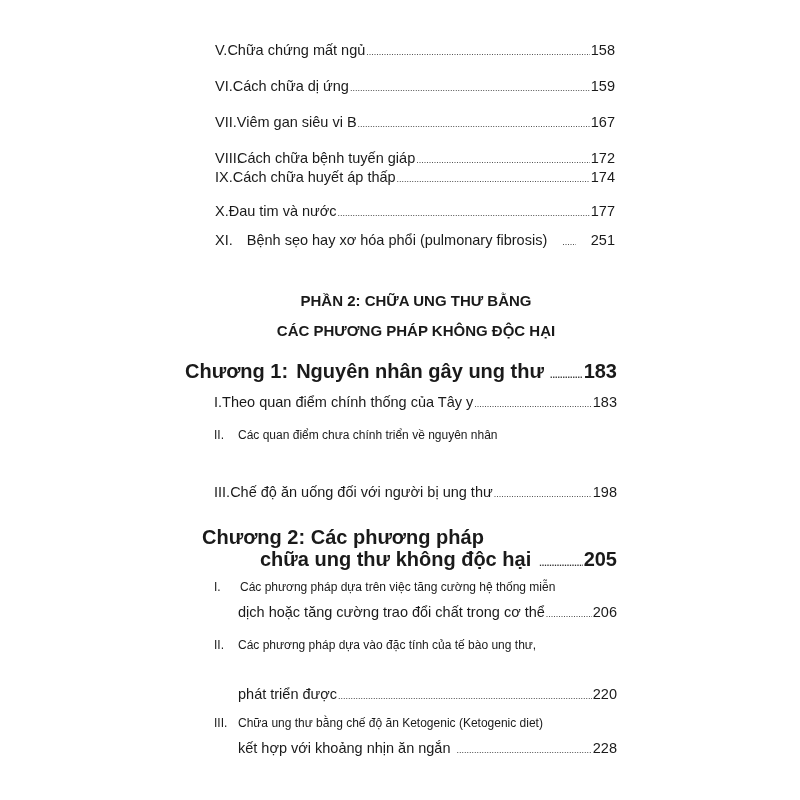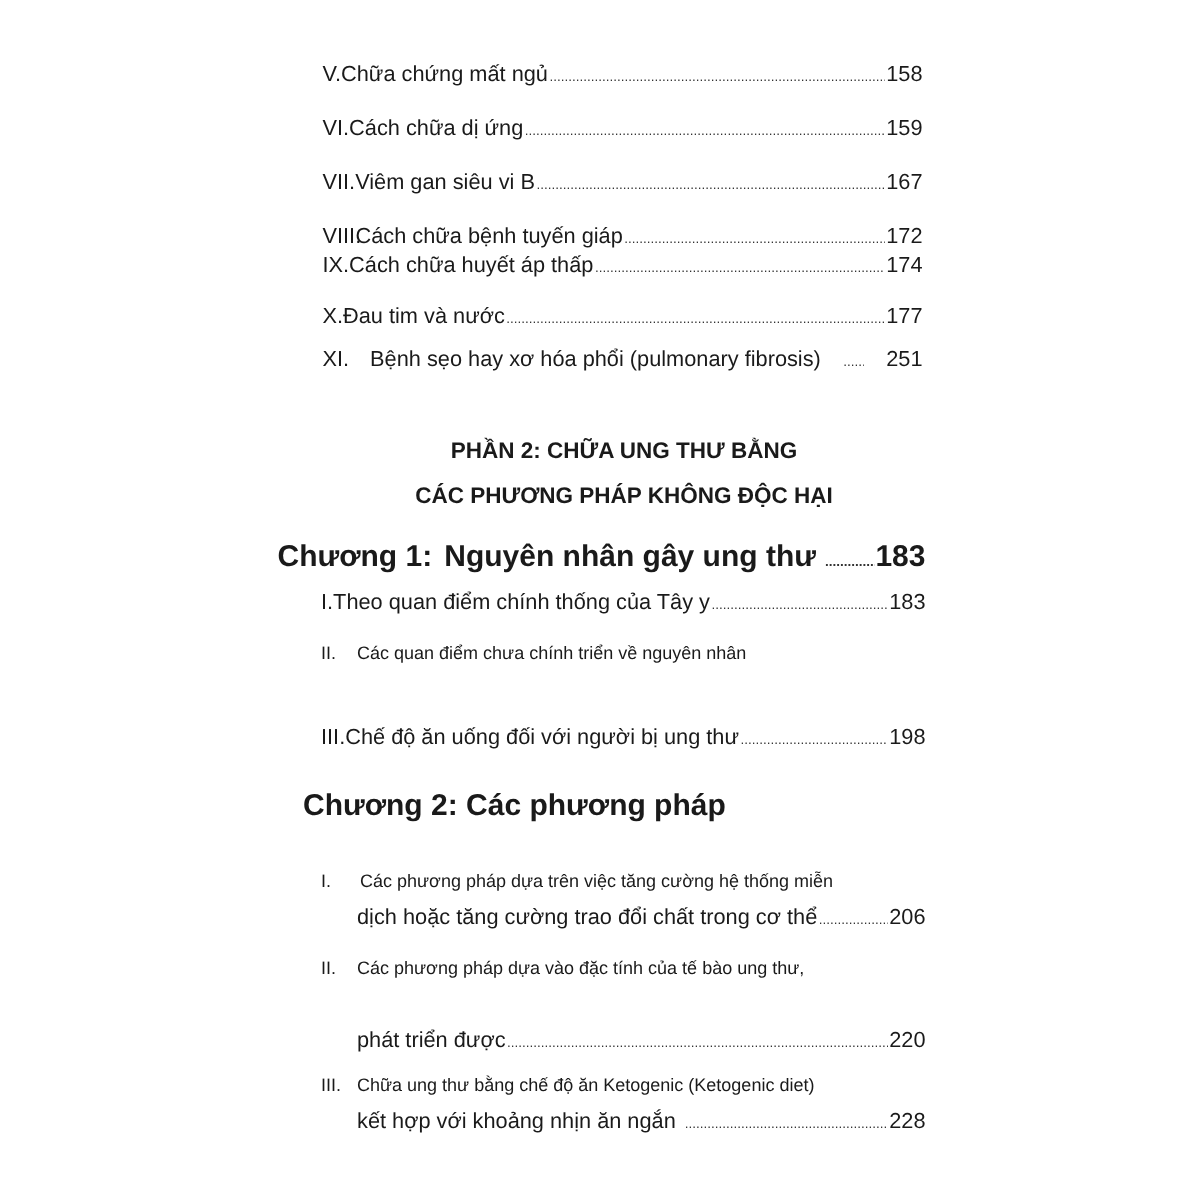--- a/index.html
+++ b/index.html
@@ -90,20 +90,25 @@
     <span class="num" style="width:24px;">III.</span>
     <span class="title">Chế độ ăn uống đối với người bị ung thư</span>
     <span class="dots"></span>
     <span class="page-no">198</span>
   </div>
 
   <div class="plain bold" style="left:185px; top:526px;margin-left:17px;">
     <span>Chương 2:</span>
     <span>Các phương pháp</span>
   </div>
+  <div class="row bold" style="left:260px; top:548px; width:357px;">
+    <span class="title">chữa ung thư không độc hại</span>
+    <span class="dots" style="margin-left:8px; font-weight:bold;"></span>
+    <span class="page-no">205</span>
+  </div>
 
   <div class="plain" style="left:214px; top:580px;">I.</div>
   <div class="plain" style="left:240px; top:580px;">Các phương pháp dựa trên việc tăng cường hệ thống miễn</div>
   <div class="row" style="left:238px; top:604px; width:379px;">
     <span class="title">dịch hoặc tăng cường trao đổi chất trong cơ thể</span>
     <span class="dots"></span>
     <span class="page-no">206</span>
   </div>
 
   <div class="plain" style="left:214px; top:638px;">II.</div>

